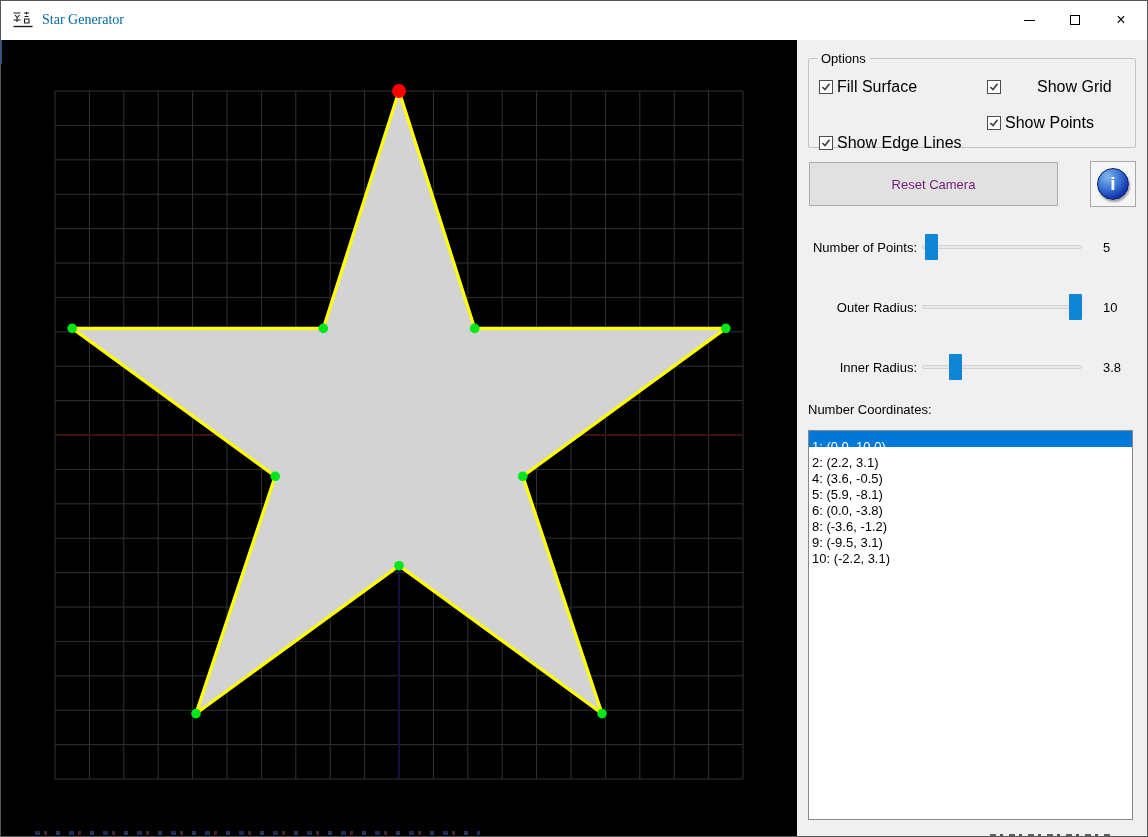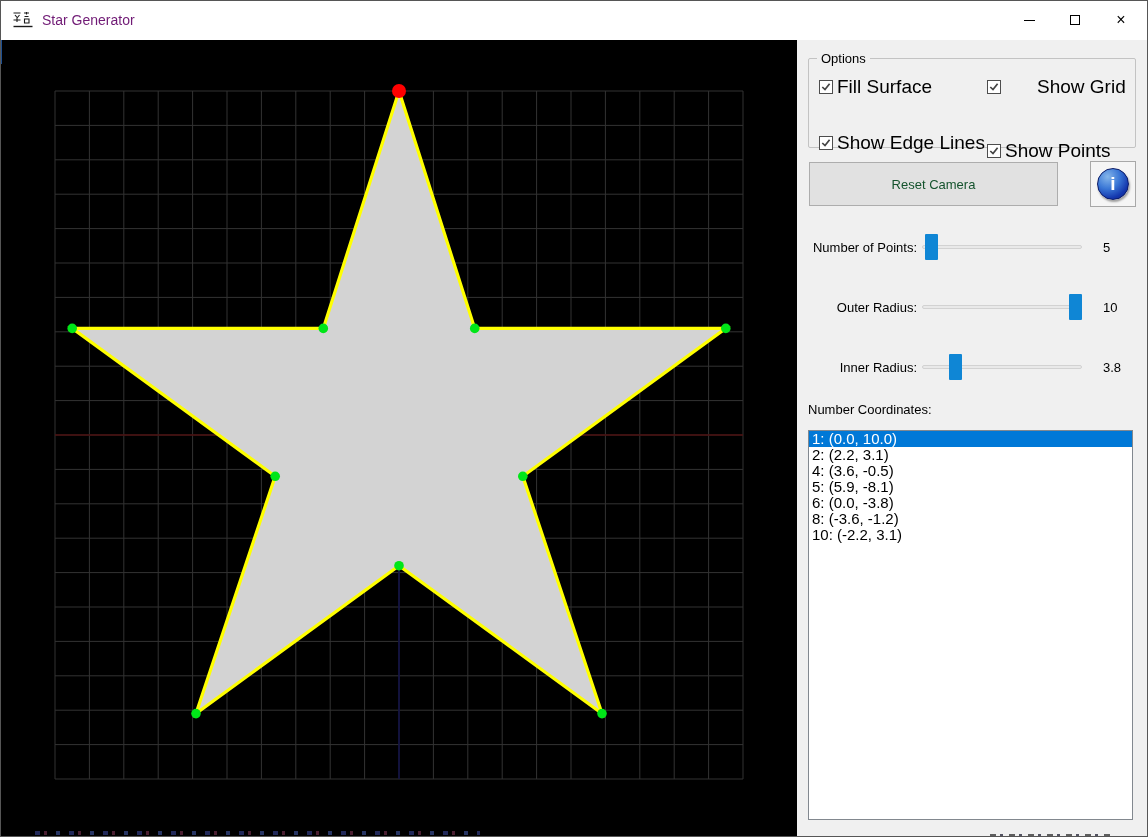--- a/index.html
+++ b/index.html
@@ -16,21 +16,21 @@
     position:absolute; inset:0;
     border:1px solid #565656;
     pointer-events:none; z-index:50;
   }
   
   .titlebar {
     position:absolute; left:0; top:0; width:1148px; height:40px;
     background:#ffffff; display:flex; align-items:center;
   }
   .app-icon { margin-left:12px; width:22px; height:18px; flex:0 0 auto; }
-  .title-text { margin-left:8px; font-size:14px; color:#701a75; }
+  .title-text { margin-left:8px; font-size:14px; color:#0369a1;font-family:Liberation Serif, serif; }
   .win-controls { position:absolute; right:4px; top:0; height:40px; display:flex; }
   .win-btn { width:46px; height:40px; display:flex; align-items:center; justify-content:center; background:transparent; border:none; cursor:default; }
   .glyph-min { width:11px; height:1px; background:#000; display:block; }
   .glyph-max { width:10px; height:10px; border:1px solid #000; display:block; }
   .glyph-close { font-size:16px; font-weight:400; line-height:1; color:#000; }
   
   .viewport {
     position:absolute; left:0; top:40px; width:797px; height:797px;
     background:#000;
   }
@@ -53,25 +53,25 @@
   .groupbox-title {
     position:absolute; left:8px; top:-8px; padding:0 4px;
     background:#f0f0f0; font-size:13px;
   }
   .cb-row { position:absolute; display:flex; align-items:center; height:16px; }
   .checkbox {
     width:14px; height:14px; background:#fff; border:1px solid #4d4d4d;
     display:inline-flex; align-items:center; justify-content:center; margin-right:4px;
   }
   .checkbox svg { display:block; }
-  .cb-label { font-size:19px; }
+  .cb-label { font-size:16px; }
   .btn-reset {
     position:absolute; left:12px; top:122px; width:249px; height:44px;
     background:#e1e1e1; border:1px solid #adadad;
-    font-family:"Liberation Sans", sans-serif; font-size:13px; color:#14532d;
+    font-family:"Liberation Sans", sans-serif; font-size:13px; color:#701a75;
   }
   .btn-info {
     position:absolute; left:293px; top:121px; width:46px; height:46px;
     background:#f5f5f5; border:1px solid #a8a8a8;
     display:flex; align-items:center; justify-content:center;
   }
   .info-circle {
     width:32px; height:32px; border-radius:50%;
     background:radial-gradient(circle at 32% 26%, #85b6ea 0%, #3a77d6 40%, #1336ad 72%, #0c2488 100%);
     border:1px solid #0a1a66;
@@ -91,21 +91,21 @@
   .s-handle {
     position:absolute; top:-12px; width:13px; height:26px;
     background:#0f86d5; border-radius:1px;
   }
   .s-value { position:absolute; left:306px; top:7px; font-size:13px; }
   .coords-label { position:absolute; left:11px; top:362px; font-size:13px; }
   .listbox {
     position:absolute; left:11px; top:390px; width:325px; height:390px;
     background:#fff; border:1px solid #82888f; overflow:hidden;
   }
-  .list-item { height:16px; line-height:16px; padding:0 3px; font-size:15px; color:#000; white-space:nowrap; }
+  .list-item { height:16px; line-height:16px; padding:8px 3px; font-size:13px; color:#000; white-space:nowrap; }
   .list-item.selected { background:#0078d7; color:#fff; }
   .bottom-noise-right {
     position:absolute; left:193px; top:794px; width:120px; height:3px;
     background:repeating-linear-gradient(90deg,#3a3a3a 0 6px,transparent 6px 10px,#2c2c3e 10px 13px,transparent 13px 19px);
     opacity:.8;
   }
 </style>
 </head>
 <body>
 
@@ -217,21 +217,21 @@
       <span class="cb-label">Show Grid</span>
     </div>
     <div class="cb-row" style="left:10px; top:56px;margin-top:20px;">
       <span class="checkbox">
           <svg width="12" height="12" viewBox="0 0 12 12">
             <path d="M2.3 6 L5 8.6 L9.6 2.8" stroke="#444" stroke-width="1.7" fill="none"></path>
           </svg>
         </span>
       <span class="cb-label">Show Edge Lines</span>
     </div>
-    <div class="cb-row" style="left:178px; top:56px;margin-top:28px;">
+    <div class="cb-row" style="left:178px; top:56px;">
       <span class="checkbox">
           <svg width="12" height="12" viewBox="0 0 12 12">
             <path d="M2.3 6 L5 8.6 L9.6 2.8" stroke="#444" stroke-width="1.7" fill="none"></path>
           </svg>
         </span>
       <span class="cb-label">Show Points</span>
     </div>
   </div>
 
   <button class="btn-reset">Reset Camera</button>
@@ -264,16 +264,17 @@
   </div>
 
   <span class="coords-label">Number Coordinates:</span>
   <div class="listbox">
     <div class="list-item selected">1: (0.0, 10.0)</div>
     <div class="list-item">2: (2.2, 3.1)</div>
     <div class="list-item">4: (3.6, -0.5)</div>
     <div class="list-item">5: (5.9, -8.1)</div>
     <div class="list-item">6: (0.0, -3.8)</div>
     <div class="list-item">8: (-3.6, -1.2)</div>
+    <div class="list-item">9: (-9.5, 3.1)</div>
     <div class="list-item">10: (-2.2, 3.1)</div>
   </div>
   <div class="bottom-noise-right"></div>
 </div>
 
 </body></html>

